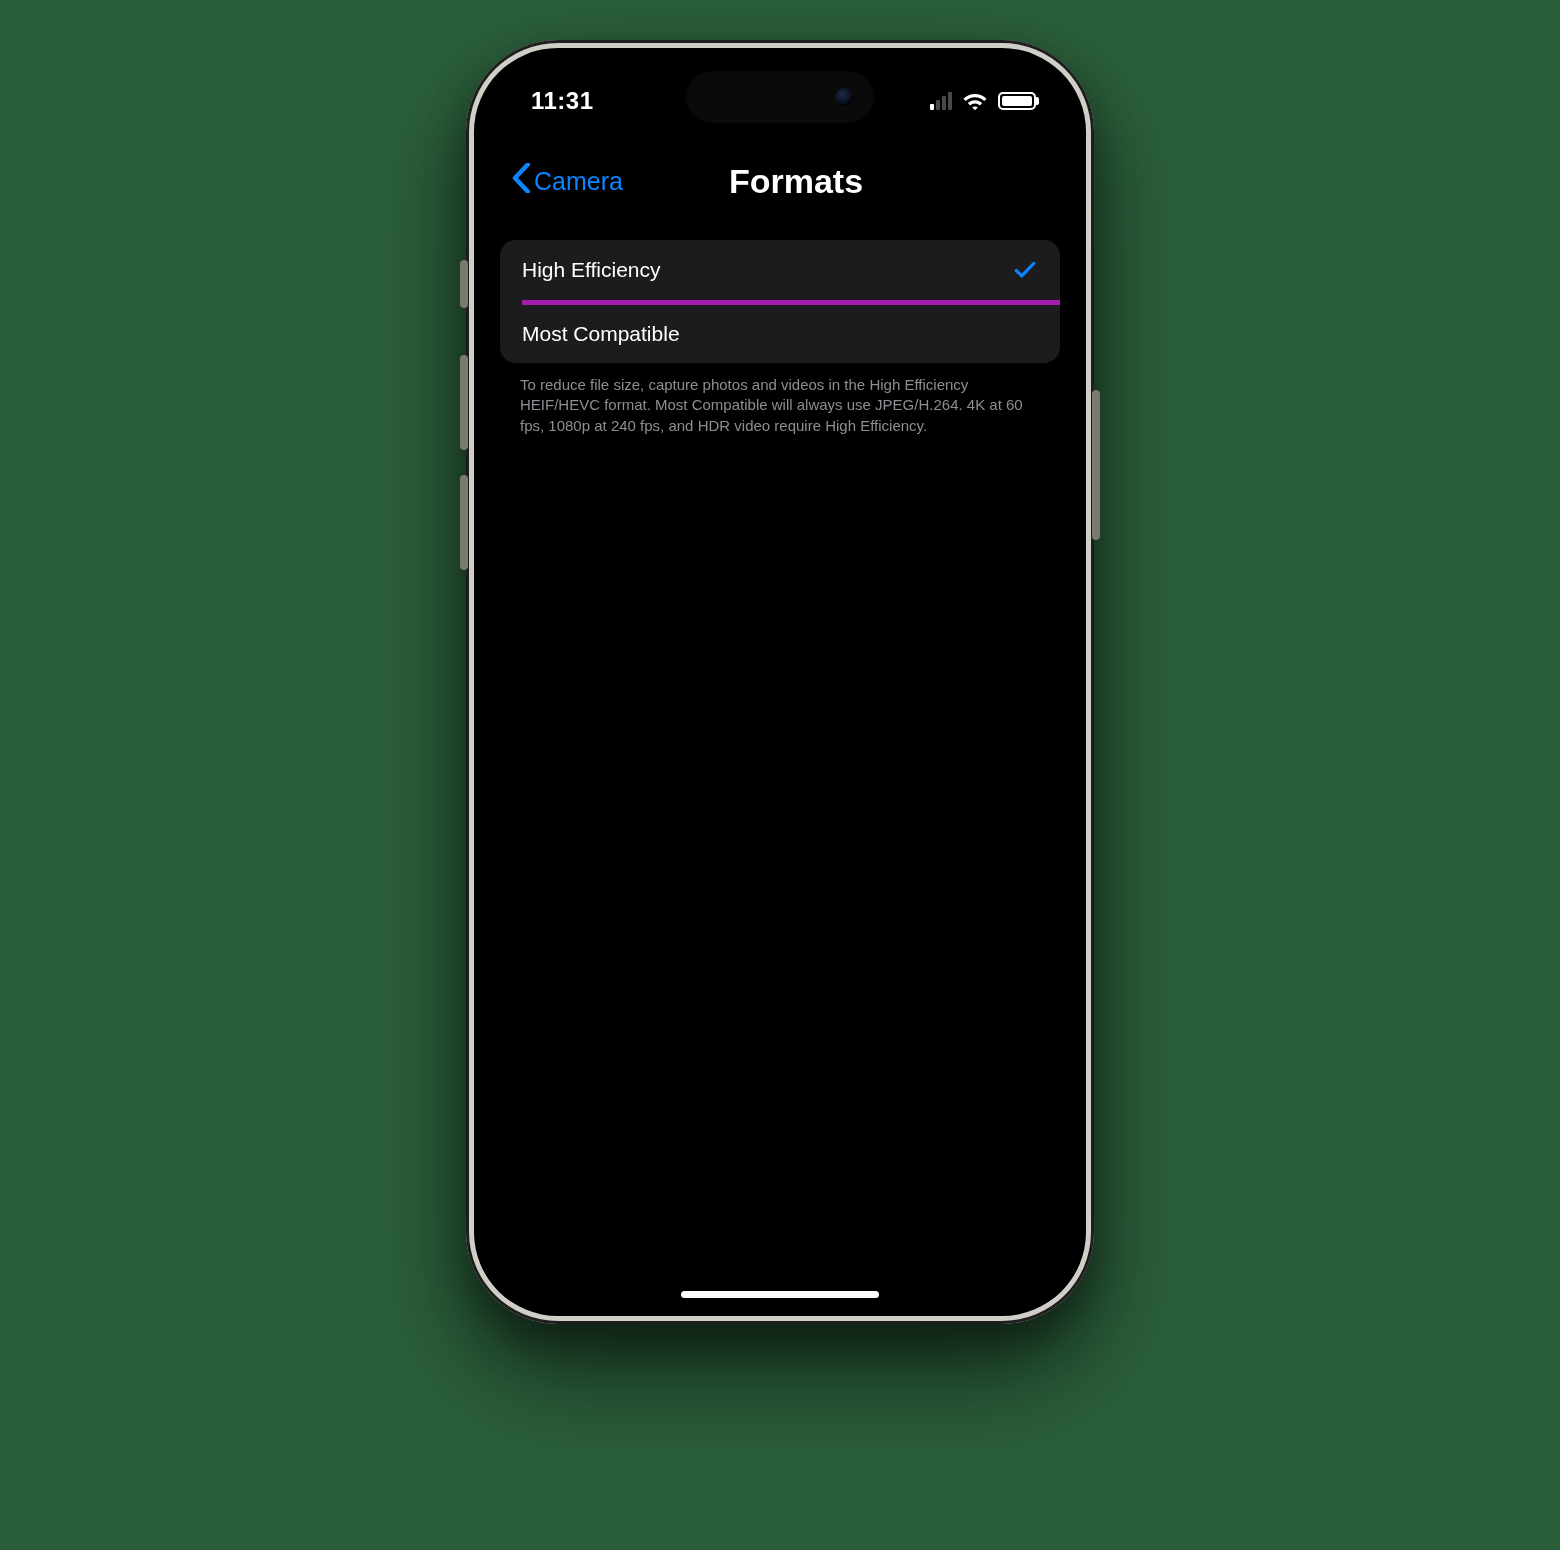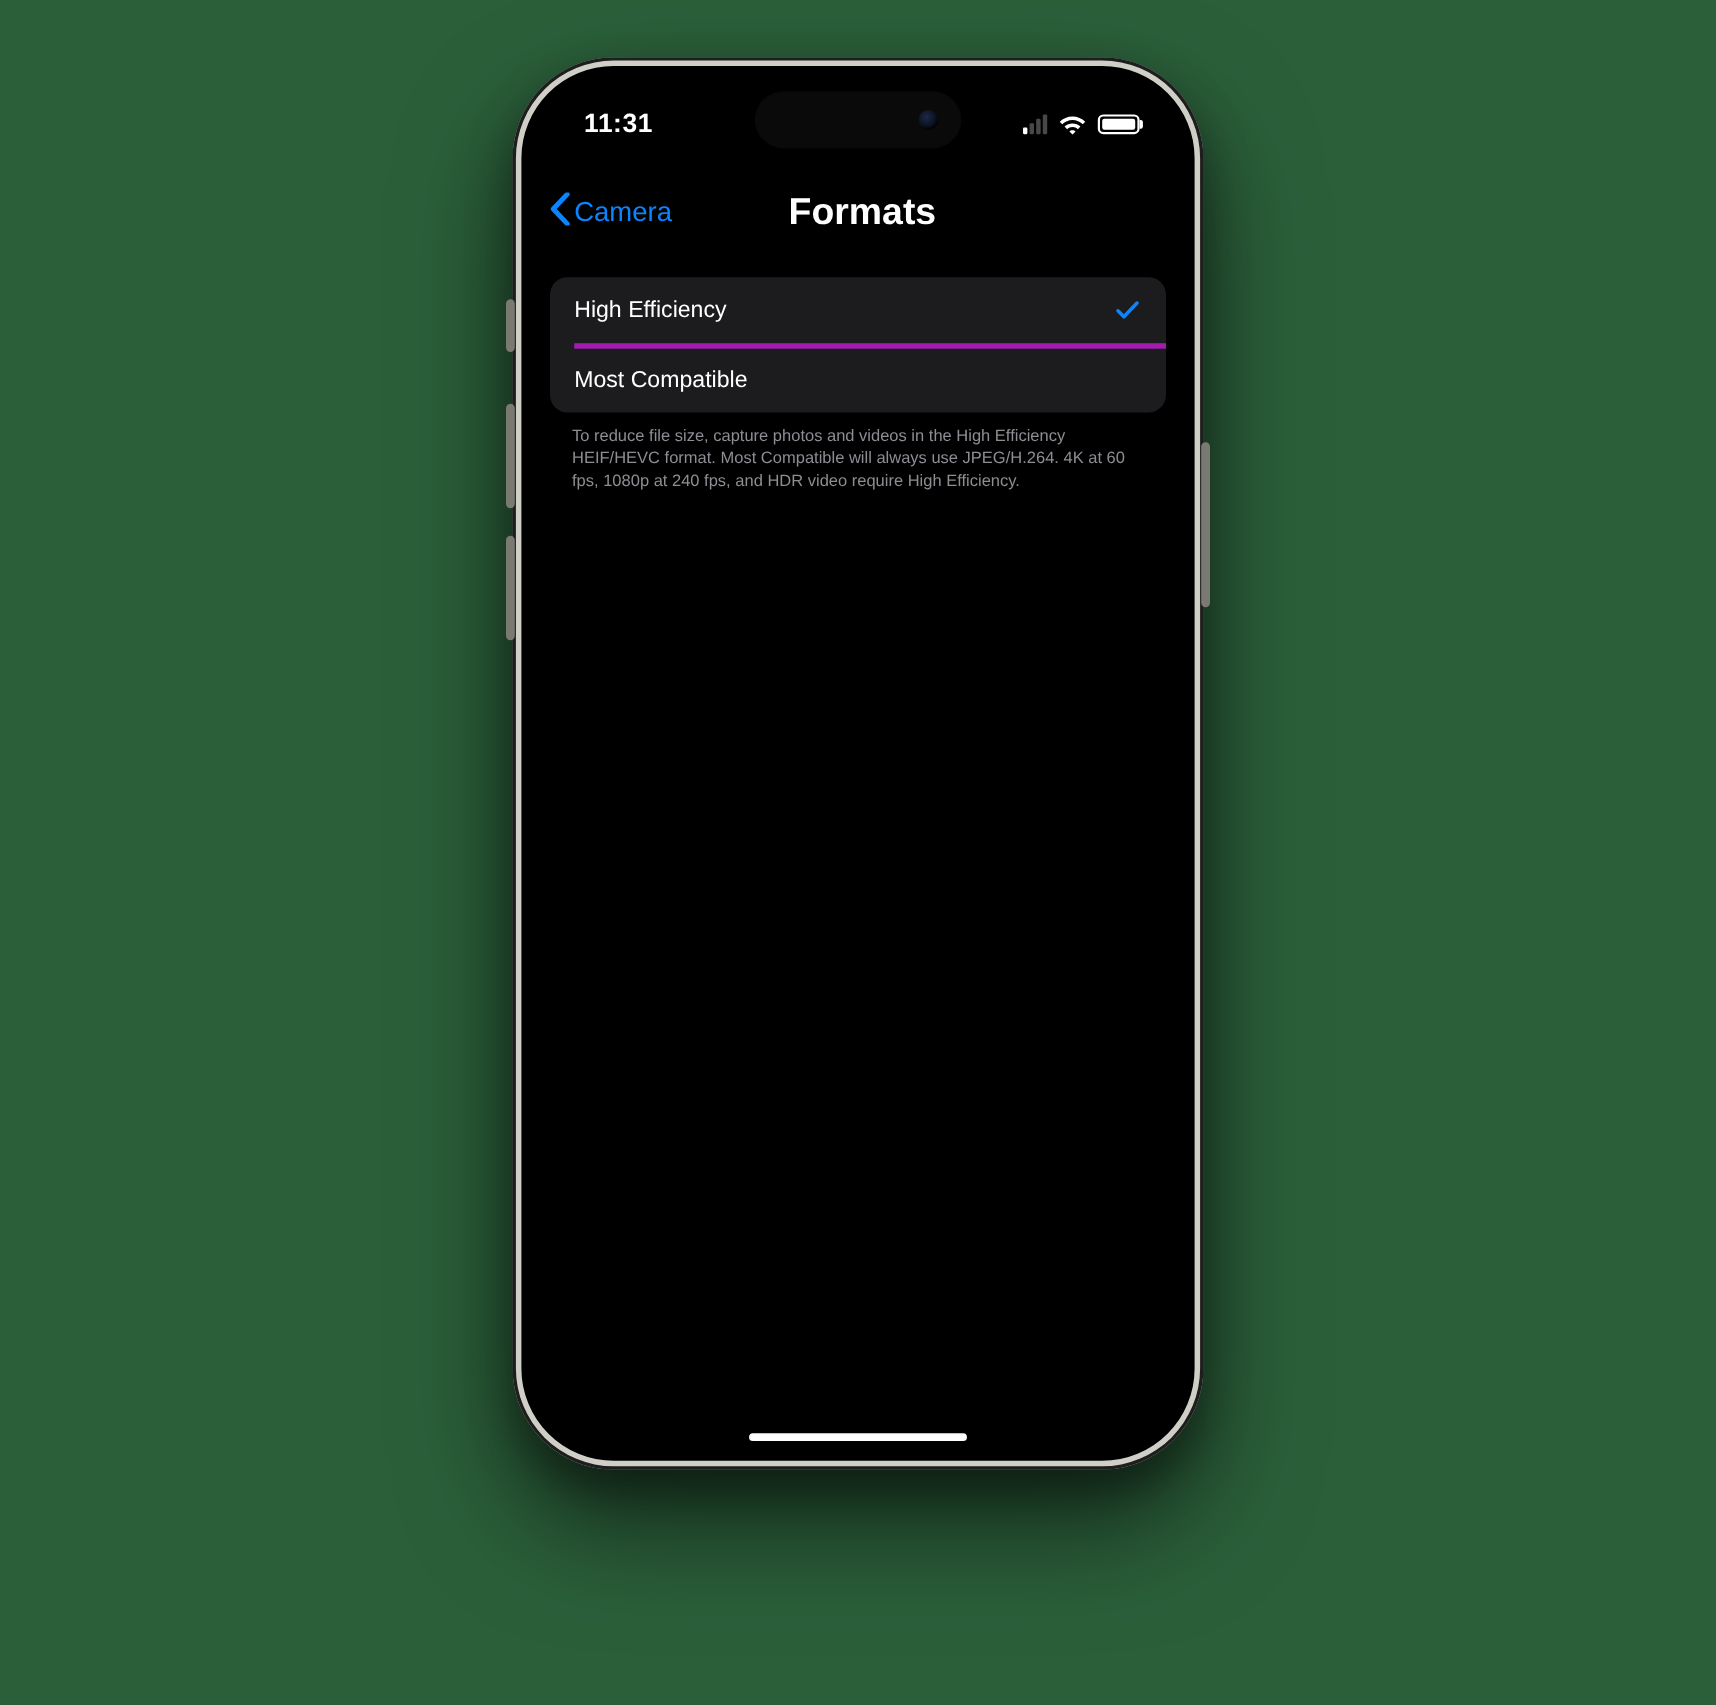--- a/index.html
+++ b/index.html
@@ -10,21 +10,20 @@
     font-family: -apple-system, "Helvetica Neue", Helvetica, Arial, sans-serif;
     -webkit-font-smoothing: antialiased;
   }
   .stage {
     width: 1560px;
     height: 1376px;
     position: relative;
     display: flex;
     align-items: flex-start;
     justify-content: center;
-    margin-top: 12px;
   }
   .phone {
     position: absolute;
     top: 40px;
     width: 628px;
     height: 1284px;
     background: #000;
     border-radius: 92px;
     padding: 10px;
     box-shadow:
@@ -114,21 +113,21 @@
   }
   .battery::after {
     content:""; position:absolute; right:-5px; top:50%; width:3px; height:8px;
     background:#fff; border-radius:0 2px 2px 0; transform:translateY(-50%);
   }
   .battery-fill { background:#fff; height:100%; width:100%; border-radius:2px; }
 
   .nav {
     position: absolute;
     top: 100px;
-    left: 4px;
+    left: 16px;
     width: 100%;
     height: 62px;
     display: flex;
     align-items: center;
     padding: 0 20px;
   }
   .back {
     display: flex;
     align-items: center;
     color: #0b84ff;

